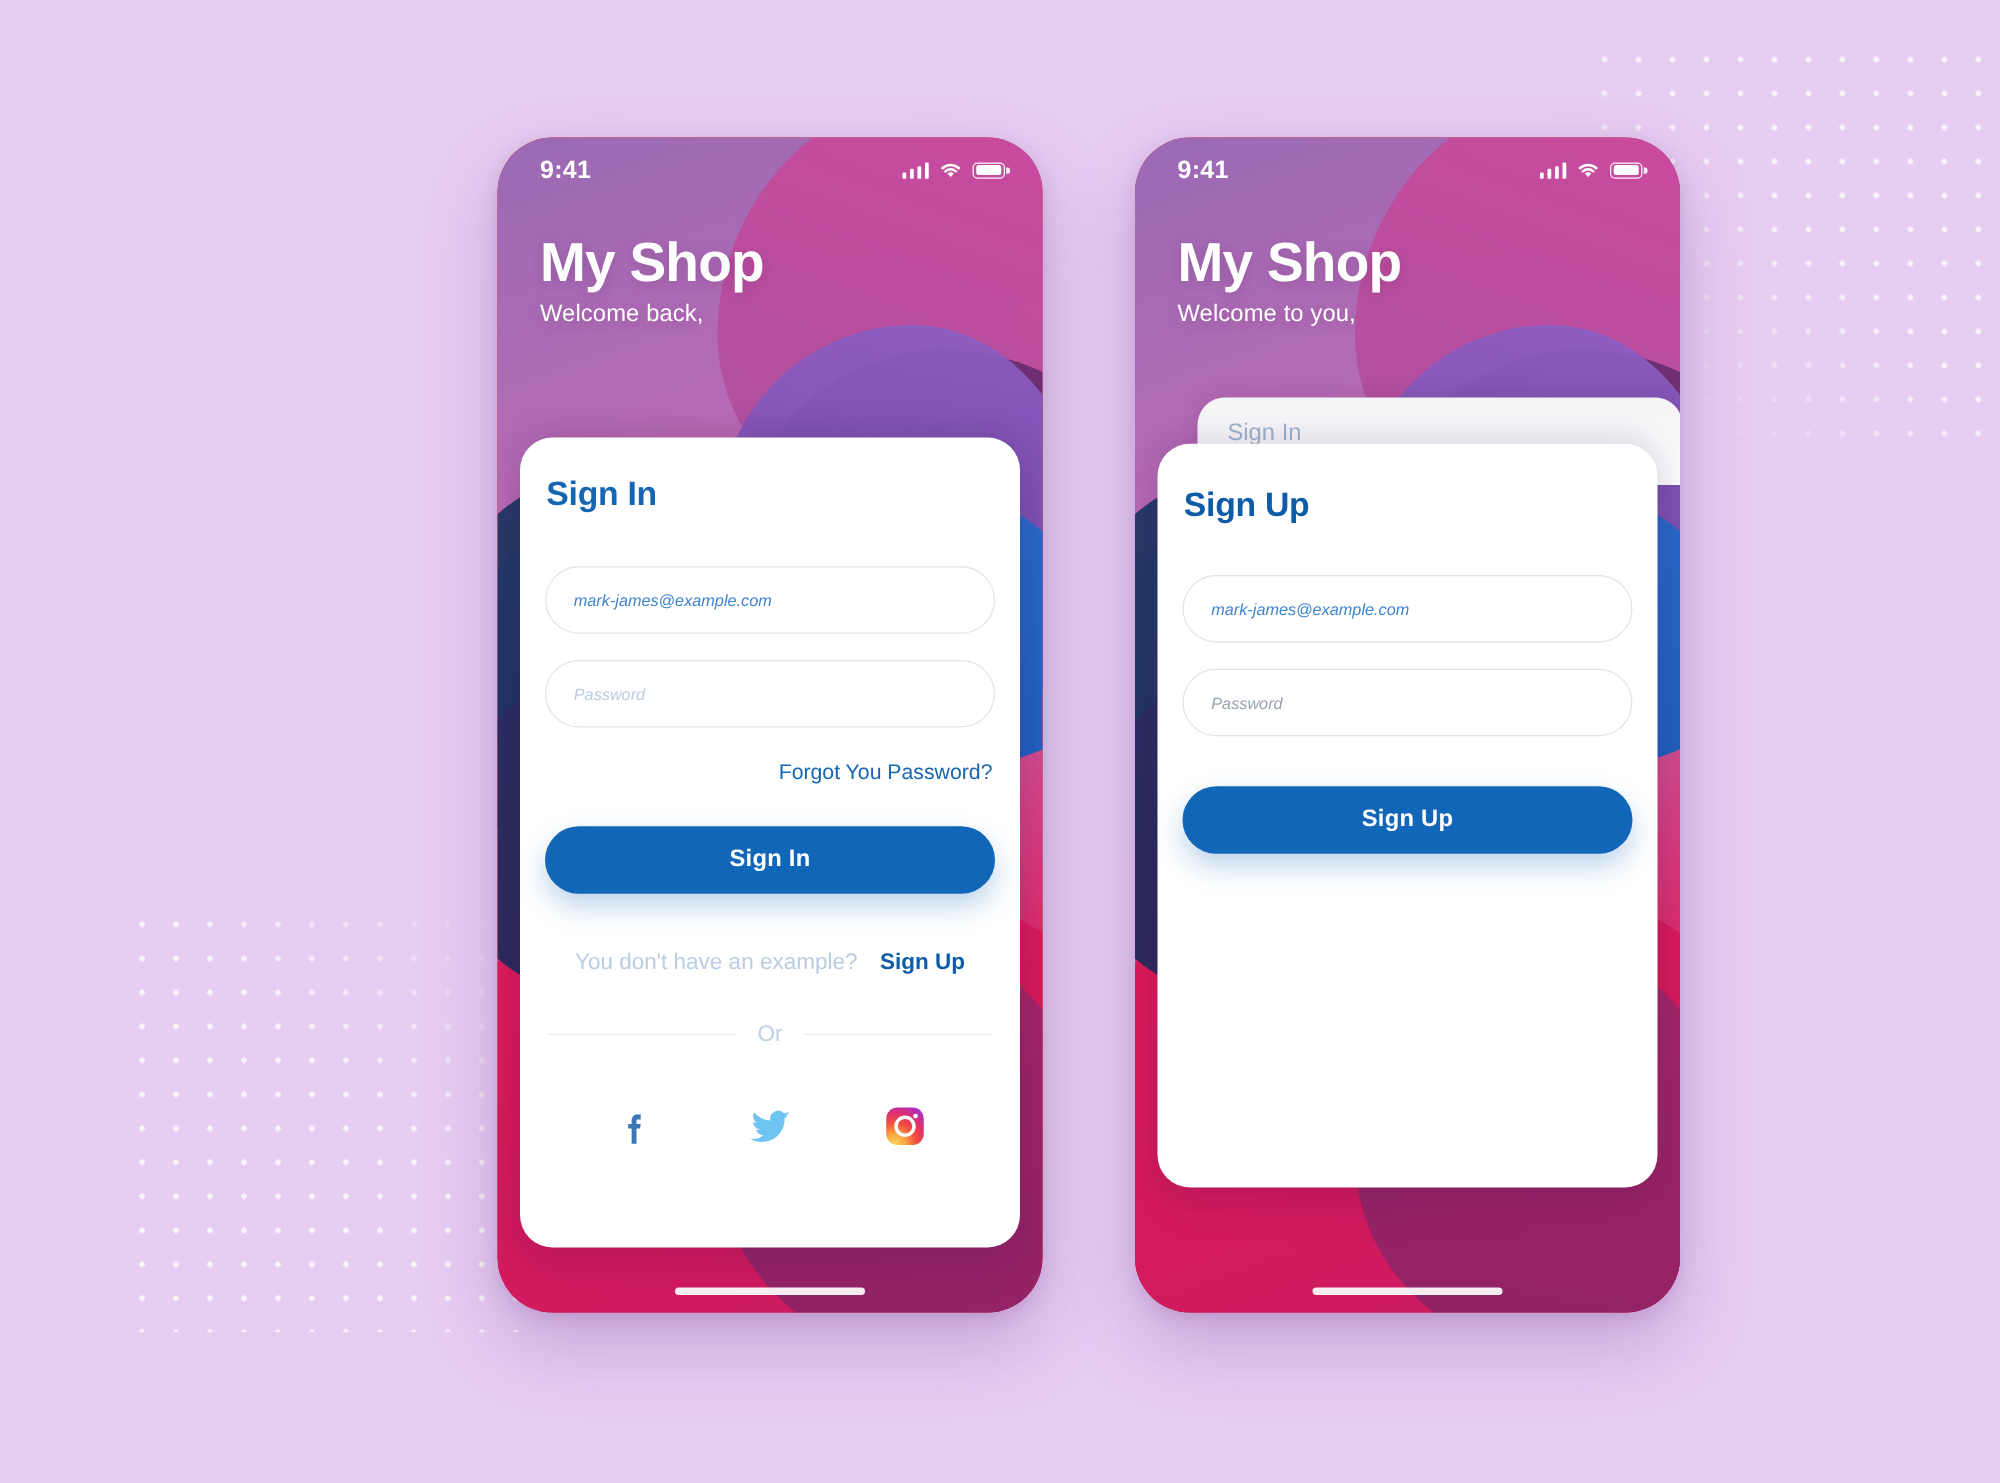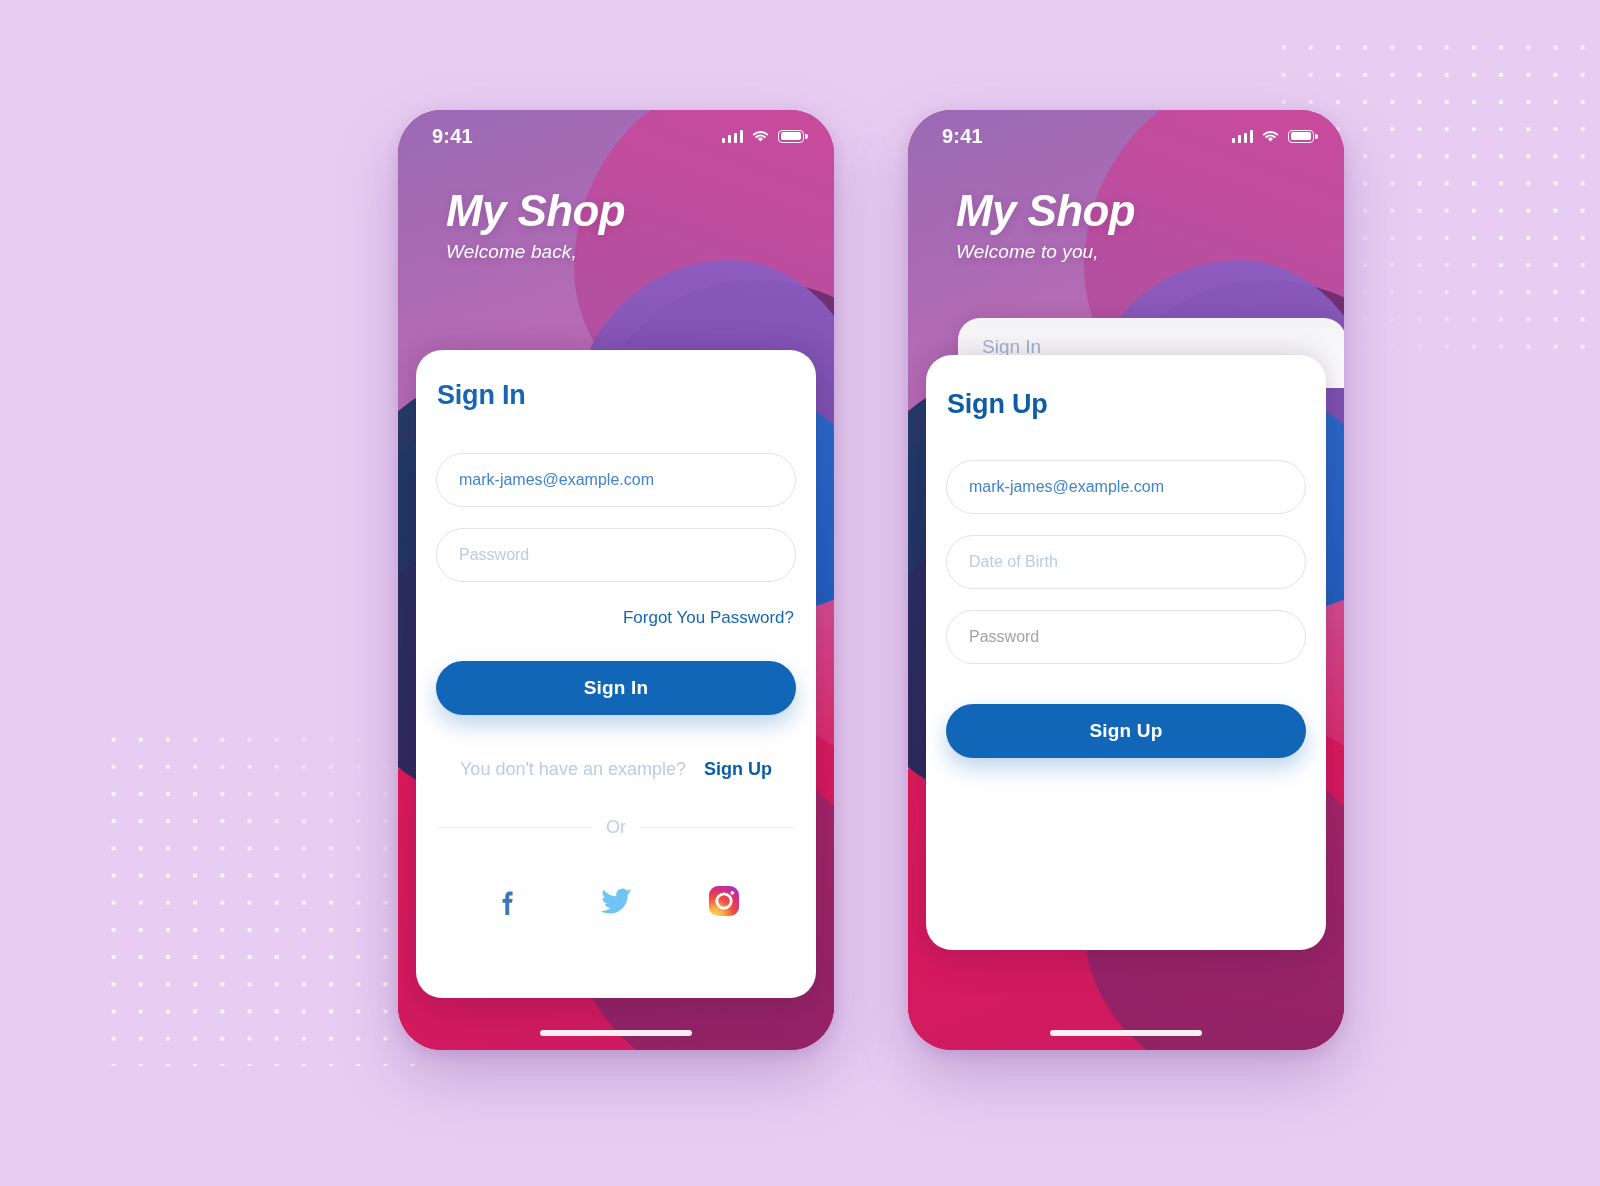--- a/index.html
+++ b/index.html
@@ -74,42 +74,42 @@
   .bars i { display:block; width:3.5px; background:#fff; border-radius:1px; }
   .bars i:nth-child(1){height:5px}.bars i:nth-child(2){height:7.5px}
   .bars i:nth-child(3){height:10px}.bars i:nth-child(4){height:13px}
   .batt { width:26px; height:13px; border:1.8px solid rgba(255,255,255,.95);
     border-radius:4px; position:relative; }
   .batt::before{content:"";position:absolute;inset:1.6px;border-radius:2px;background:#fff;}
   .batt::after{content:"";position:absolute;right:-4.5px;top:3.6px;width:2.4px;height:5px;
     background:rgba(255,255,255,.9);border-radius:0 2px 2px 0;}
 
   
-  .hdr { position:absolute; left:48px; top:78px; color:#fff;
-         text-shadow:0 2px 10px rgba(90,30,90,.22);font-style:italic; }
+  .hdr { position:absolute; left:34px; top:78px; color:#fff;
+         text-shadow:0 2px 10px rgba(90,30,90,.22); }
   .hdr h1 { font-size:44px; font-weight:bold; letter-spacing:-.6px; line-height:1.05; }
   .hdr p { font-size:19px; margin-top:7px; font-weight:normal; letter-spacing:.1px; }
 
   
   .card { position:absolute; background:#fff; border-radius:26px;
           box-shadow:0 -4px 26px rgba(60,20,70,.13), 0 14px 34px rgba(60,20,70,.12); }
   .card-signin { left:18px; right:18px; top:240px; bottom:52px; padding:30px 20px 0; }
   .tab-behind { position:absolute; left:50px; right:-2px; top:208px; height:70px;
       background:linear-gradient(180deg,#f4f4f7,#fdfdfe); border-radius:22px 22px 0 0;
       box-shadow:0 -3px 16px rgba(60,20,70,.10); }
   .tab-behind span { position:absolute; left:24px; top:18px; font-size:19px;
       color:#9fb4cf; font-weight:normal; }
   .card-signup { left:18px; right:18px; top:245px; height:595px; padding:34px 20px 0; }
 
   .card-title { font-size:27px; font-weight:bold; color:#1766b3; letter-spacing:-.2px;
       margin-left:1px; }
   .signup .card-title { color:#0e5ca8; }
 
   .field { height:54px; border:1.4px solid #dfe3ea; border-radius:27px;
-      display:flex; align-items:center; padding:2px 22px; font-size:16px; background:#fff; }
+      display:flex; align-items:center; padding:2px 22px; font-size:13px; background:#fff;font-style:italic; }
   .field.filled { color:#3f84d0; }
   .field.placeholder { color:#b9cce0; }
   .field.placeholder-gray { color:#9aa4b0; }
 
   .signin-fields { margin-top:42px; display:flex; flex-direction:column; gap:21px; }
   .forgot { margin-top:26px; text-align:right; font-size:17px; color:#1766b3;
       font-weight:normal; padding-right:2px; }
 
   .btn { height:54px; border-radius:27px; background:#1266b8; color:#fff;
       display:flex; align-items:center; justify-content:center;
@@ -273,21 +273,20 @@
 
     <div class="tab-behind">
       <span>Sign In</span>
     </div>
 
     <div class="card card-signup signup">
       <div class="card-title">Sign Up</div>
 
       <div class="signup-fields">
         <div class="field filled">mark-james@example.com</div>
-        <div class="field placeholder">Date of Birth</div>
         <div class="field placeholder-gray">Password</div>
       </div>
 
       <button class="btn btn-signup">Sign Up</button>
     </div>
 
     <div class="home-ind"></div>
   </div>
 
 </div>

